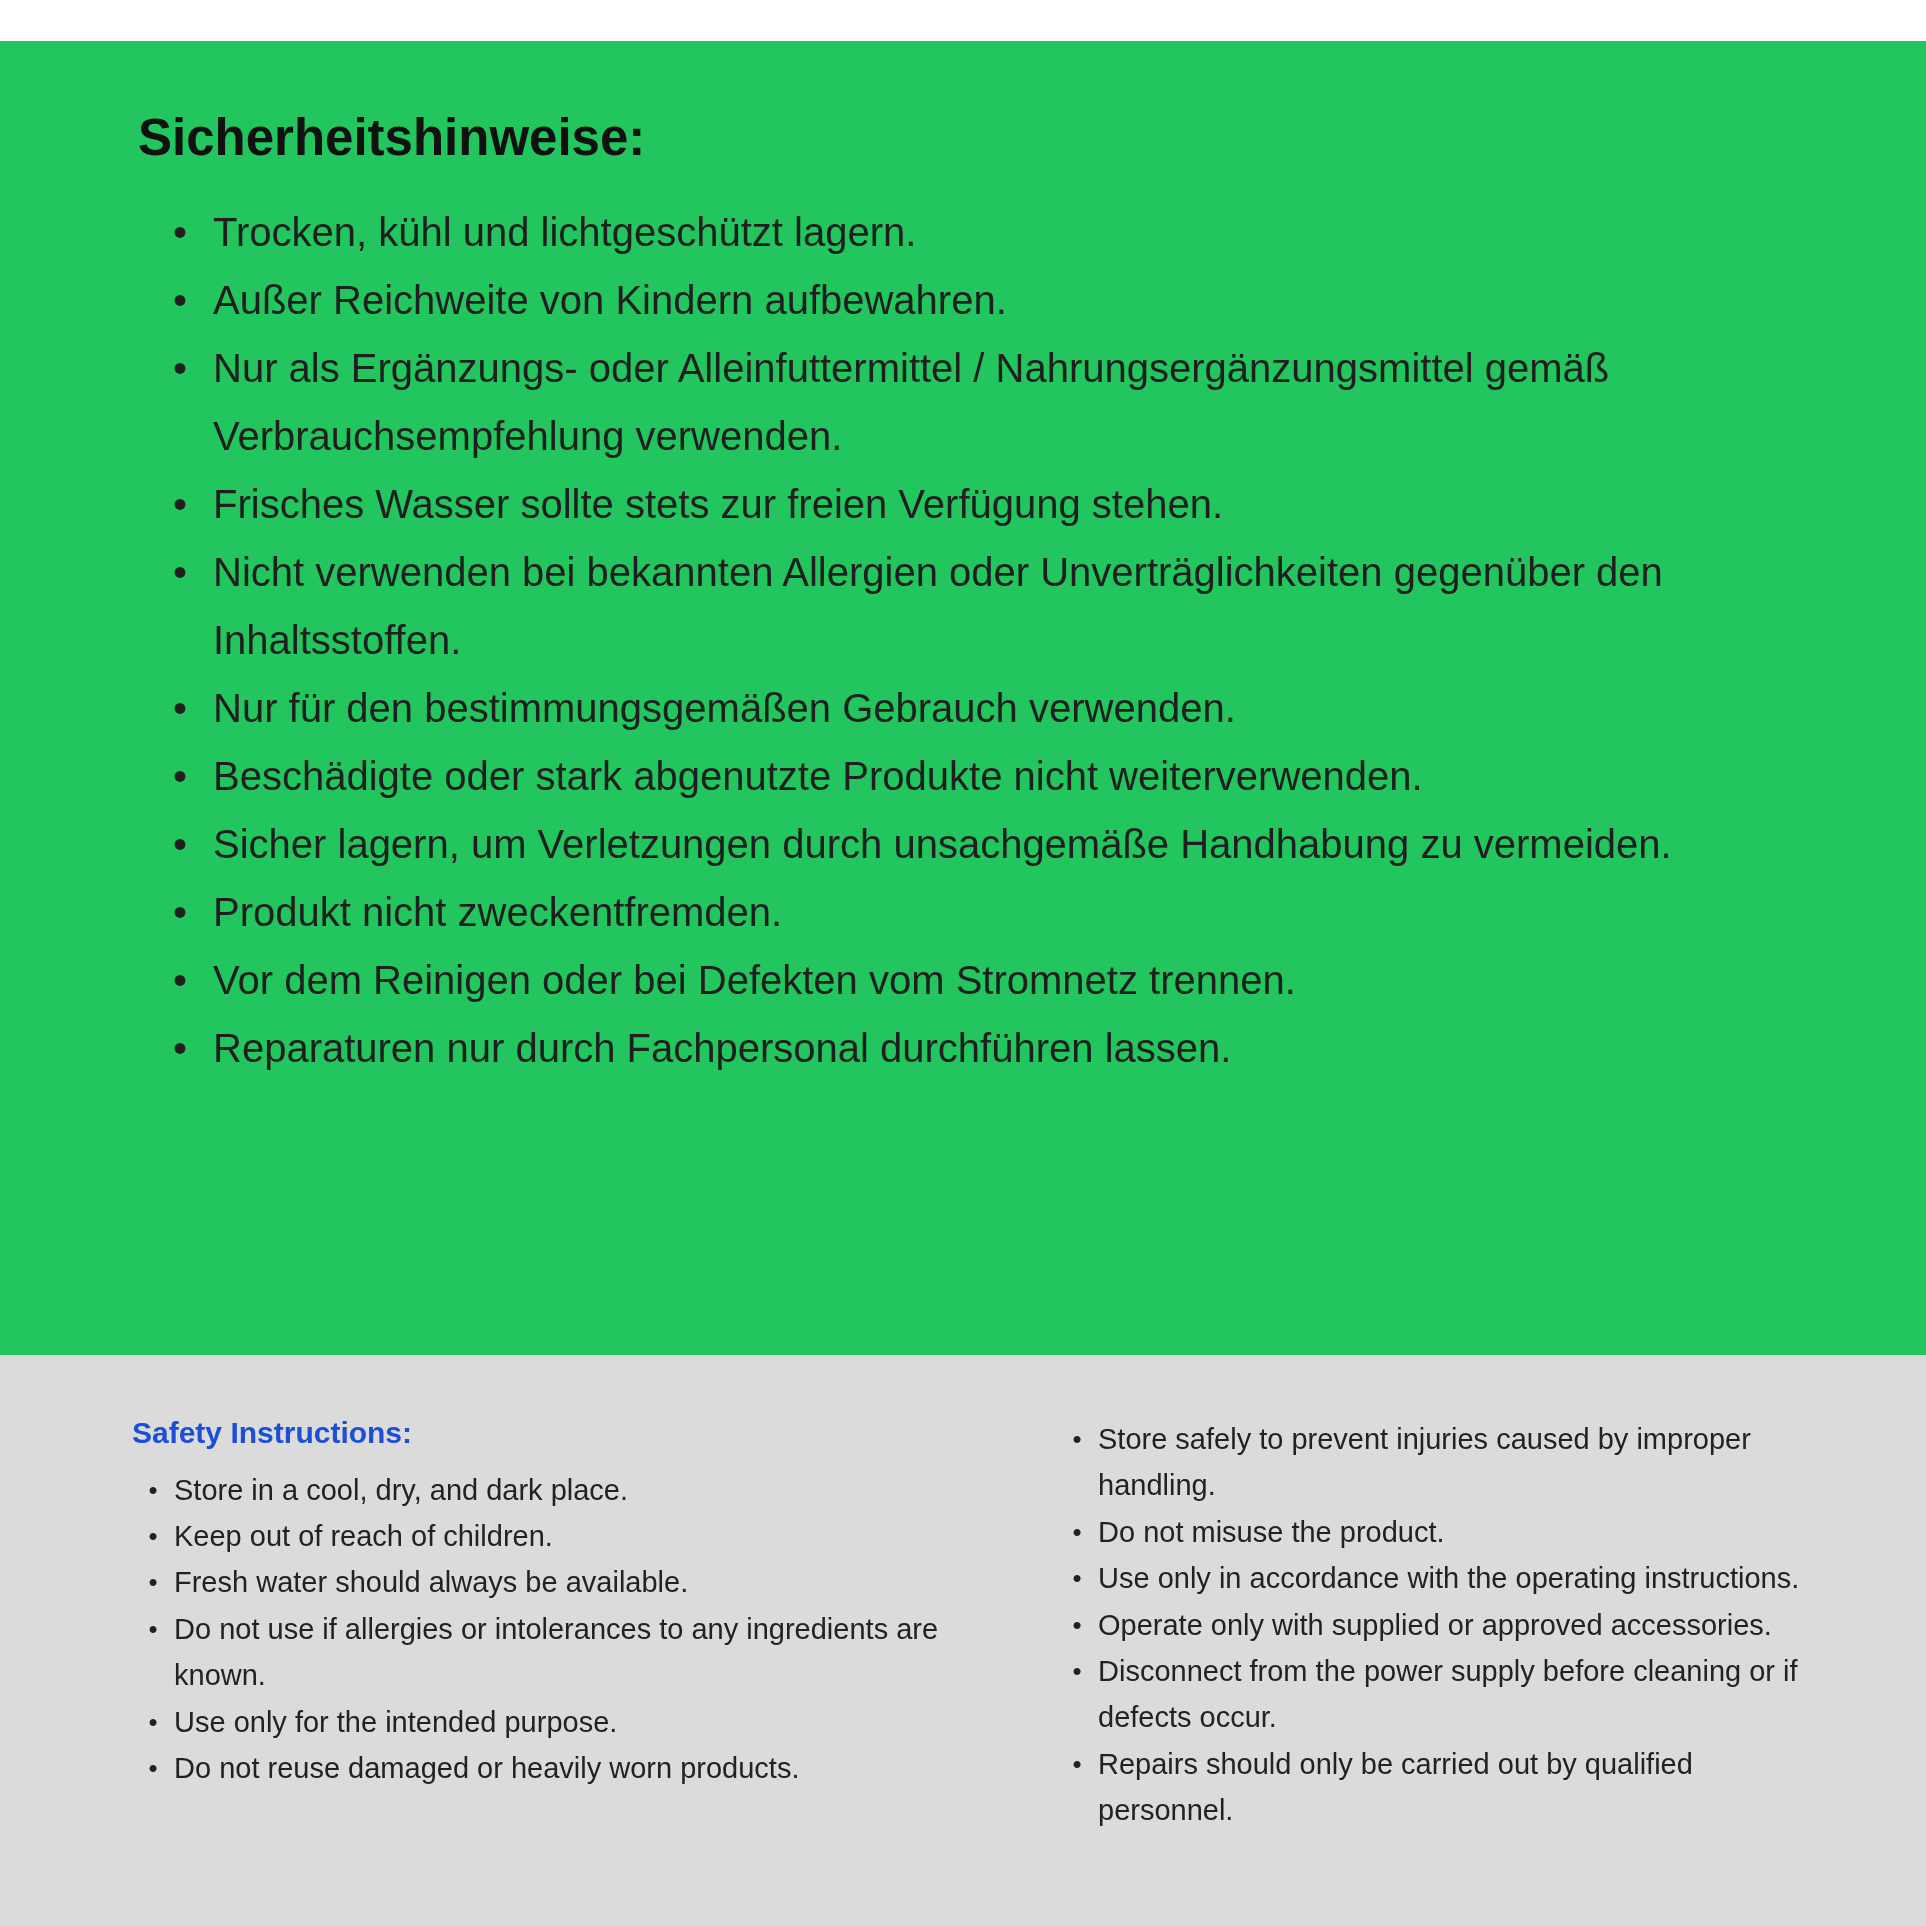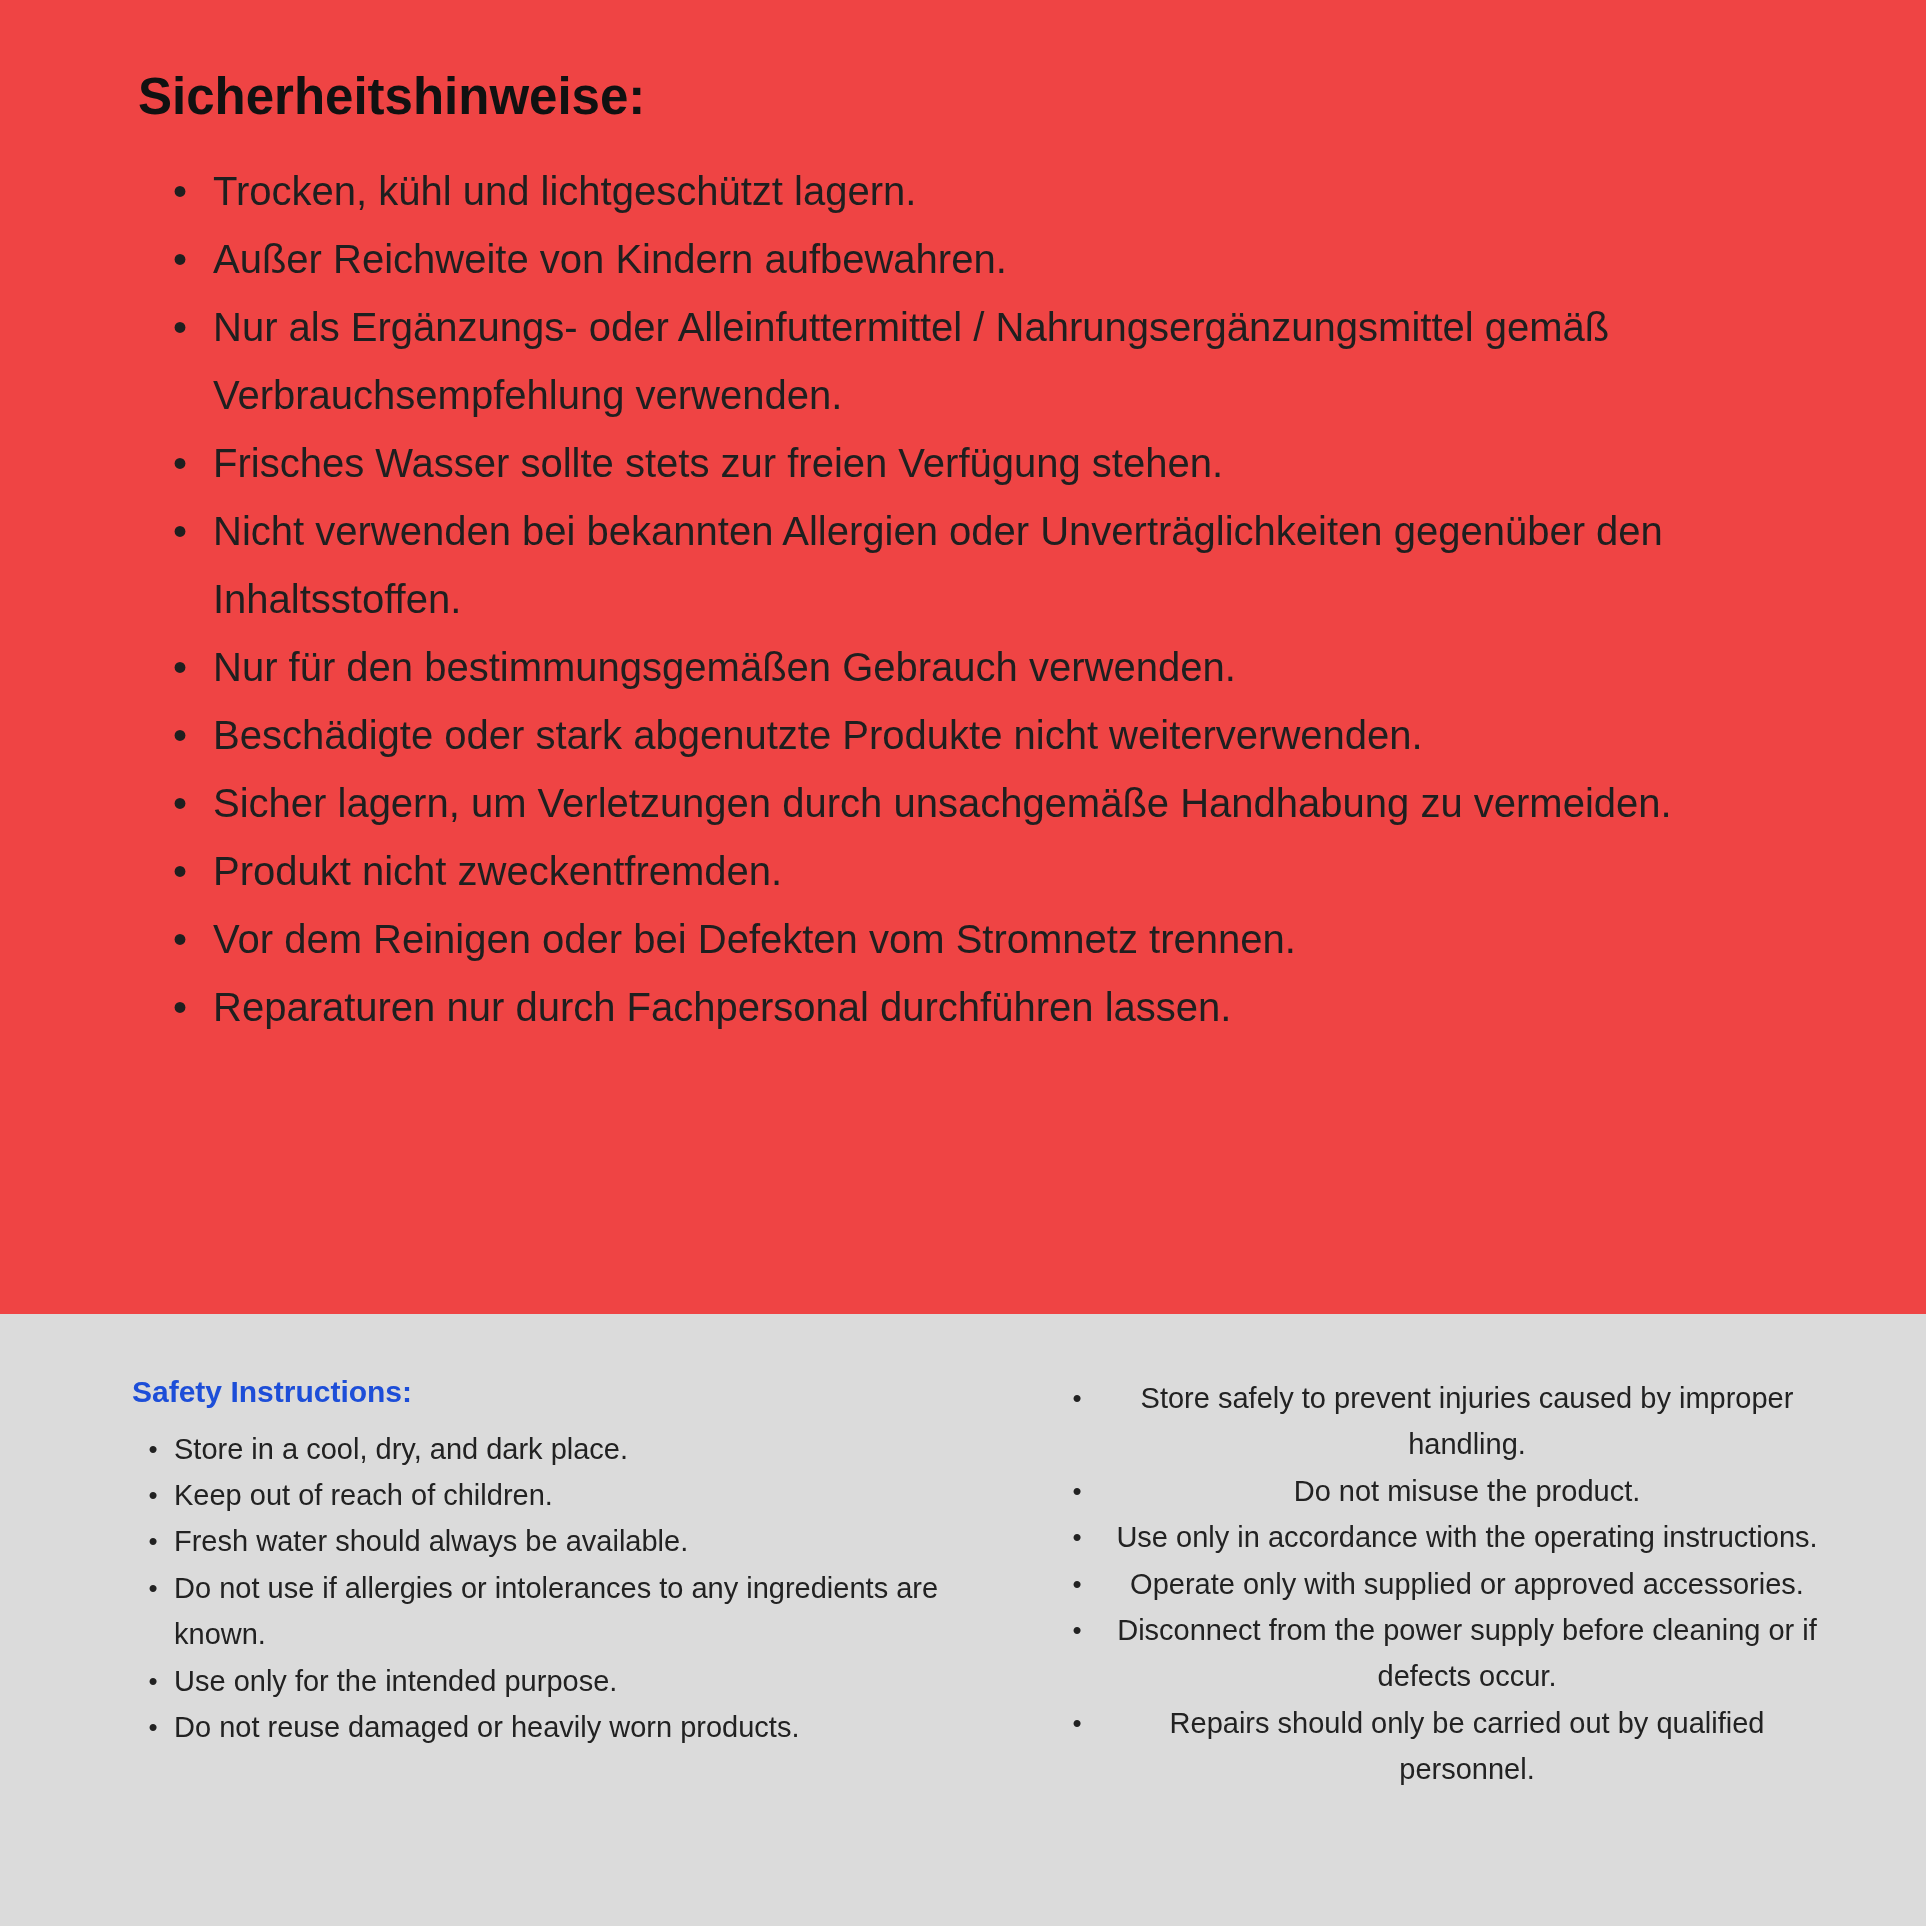--- a/index.html
+++ b/index.html
@@ -15,21 +15,22 @@
     width: 1926px;
     height: 1926px;
     display: flex;
     flex-direction: column;
   }
 
   
   .german-section {
     height: 1314px;
     padding: 67px 141px 0 138px;
-    background: #ef4444;
+    background: #22c55e;
+    margin-top: 41px;
   }
   .german-title {
     font-size: 51px;
     font-weight: 700;
     margin: 0 0 31px 0;
     color: #111111;
   }
   .german-list {
     list-style: none;
     margin: 0;
@@ -64,21 +65,21 @@
     font-size: 30px;
     font-weight: 700;
     margin: 0 0 16.7px 0;
     color: #1d4ed8;
   }
   .english-list {
     list-style: none;
     margin: 0;
     padding: 0 0 0 14px;
   }
-  .english-col-right .english-list { padding-left: 0; text-align: center; }
+  .english-col-right .english-list { padding-left: 0; }
   .english-list li {
     position: relative;
     font-size: 29px;
     line-height: 1.6;
     padding-left: 28px;
     color: #222222;
   }
   .english-list li::before {
     content: "\2022";
     position: absolute;

